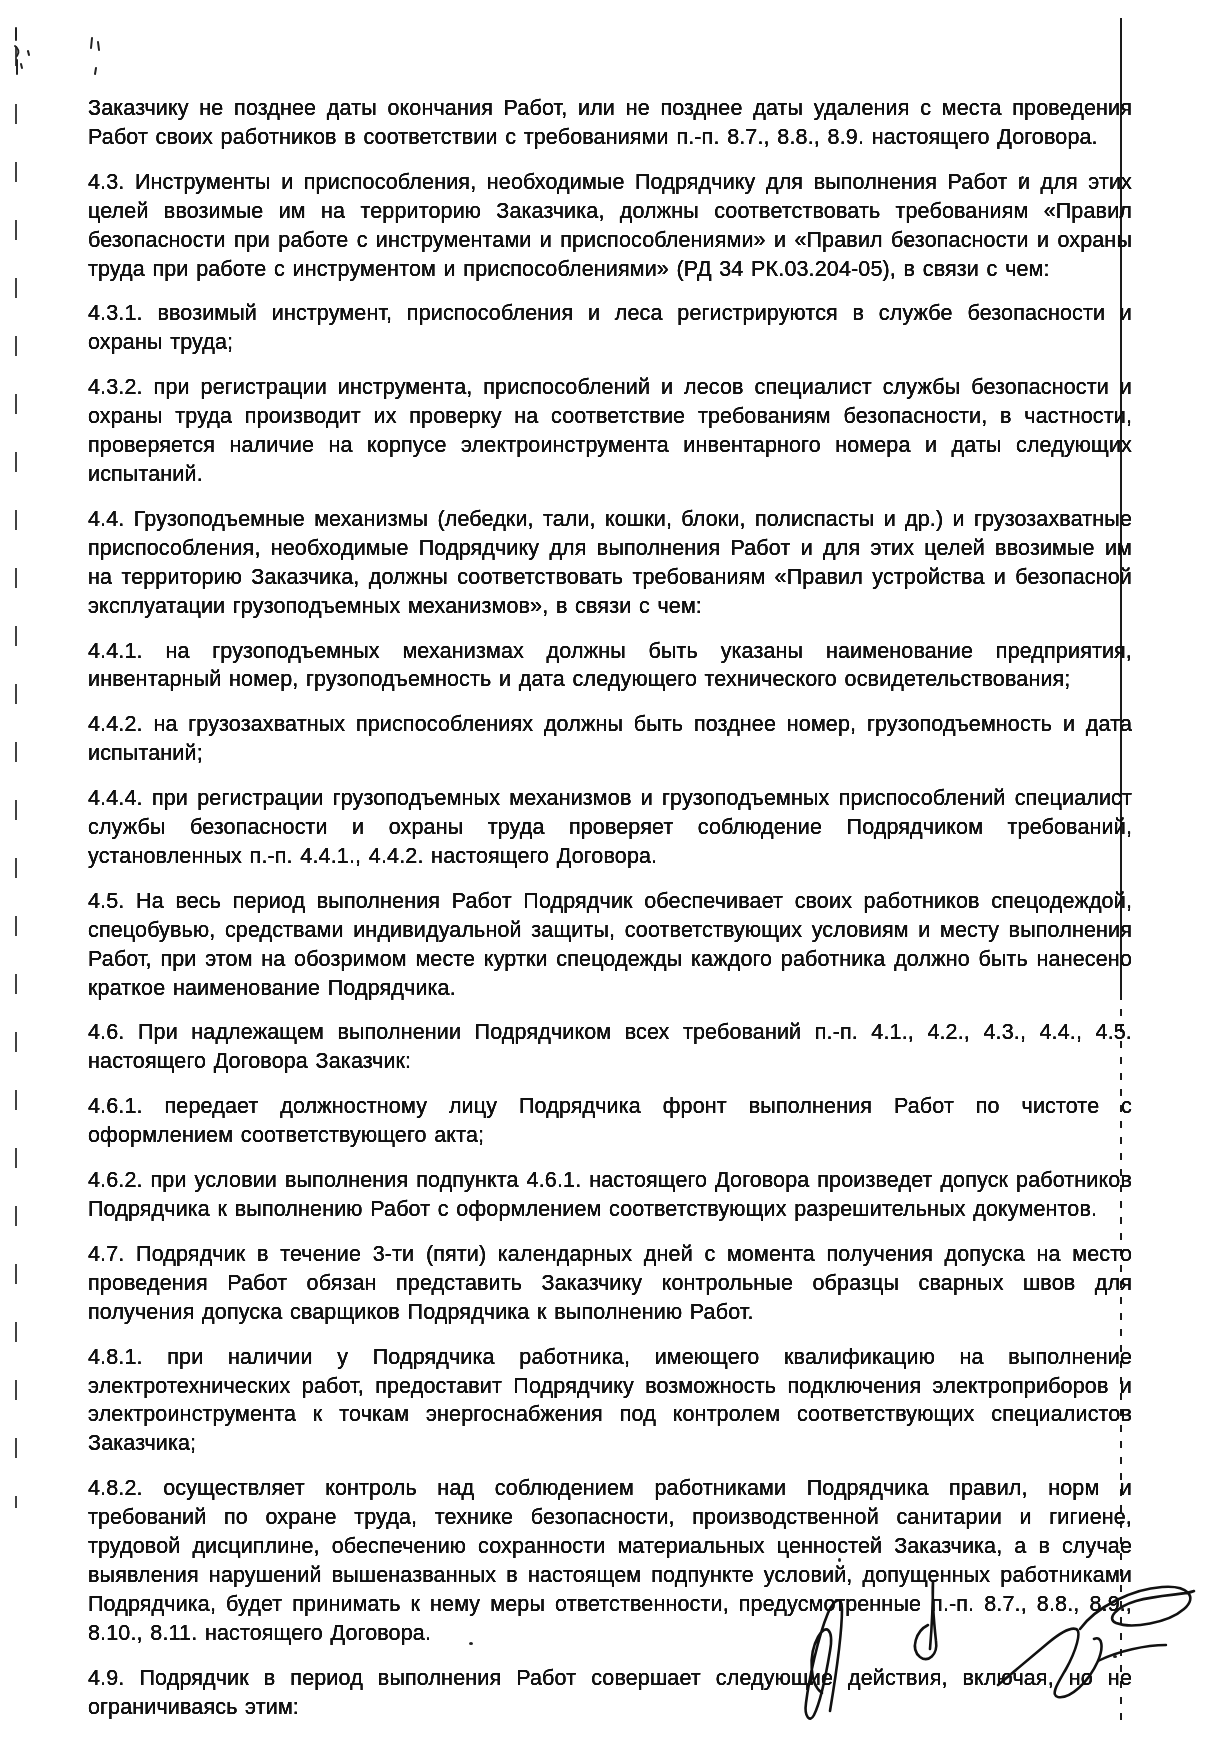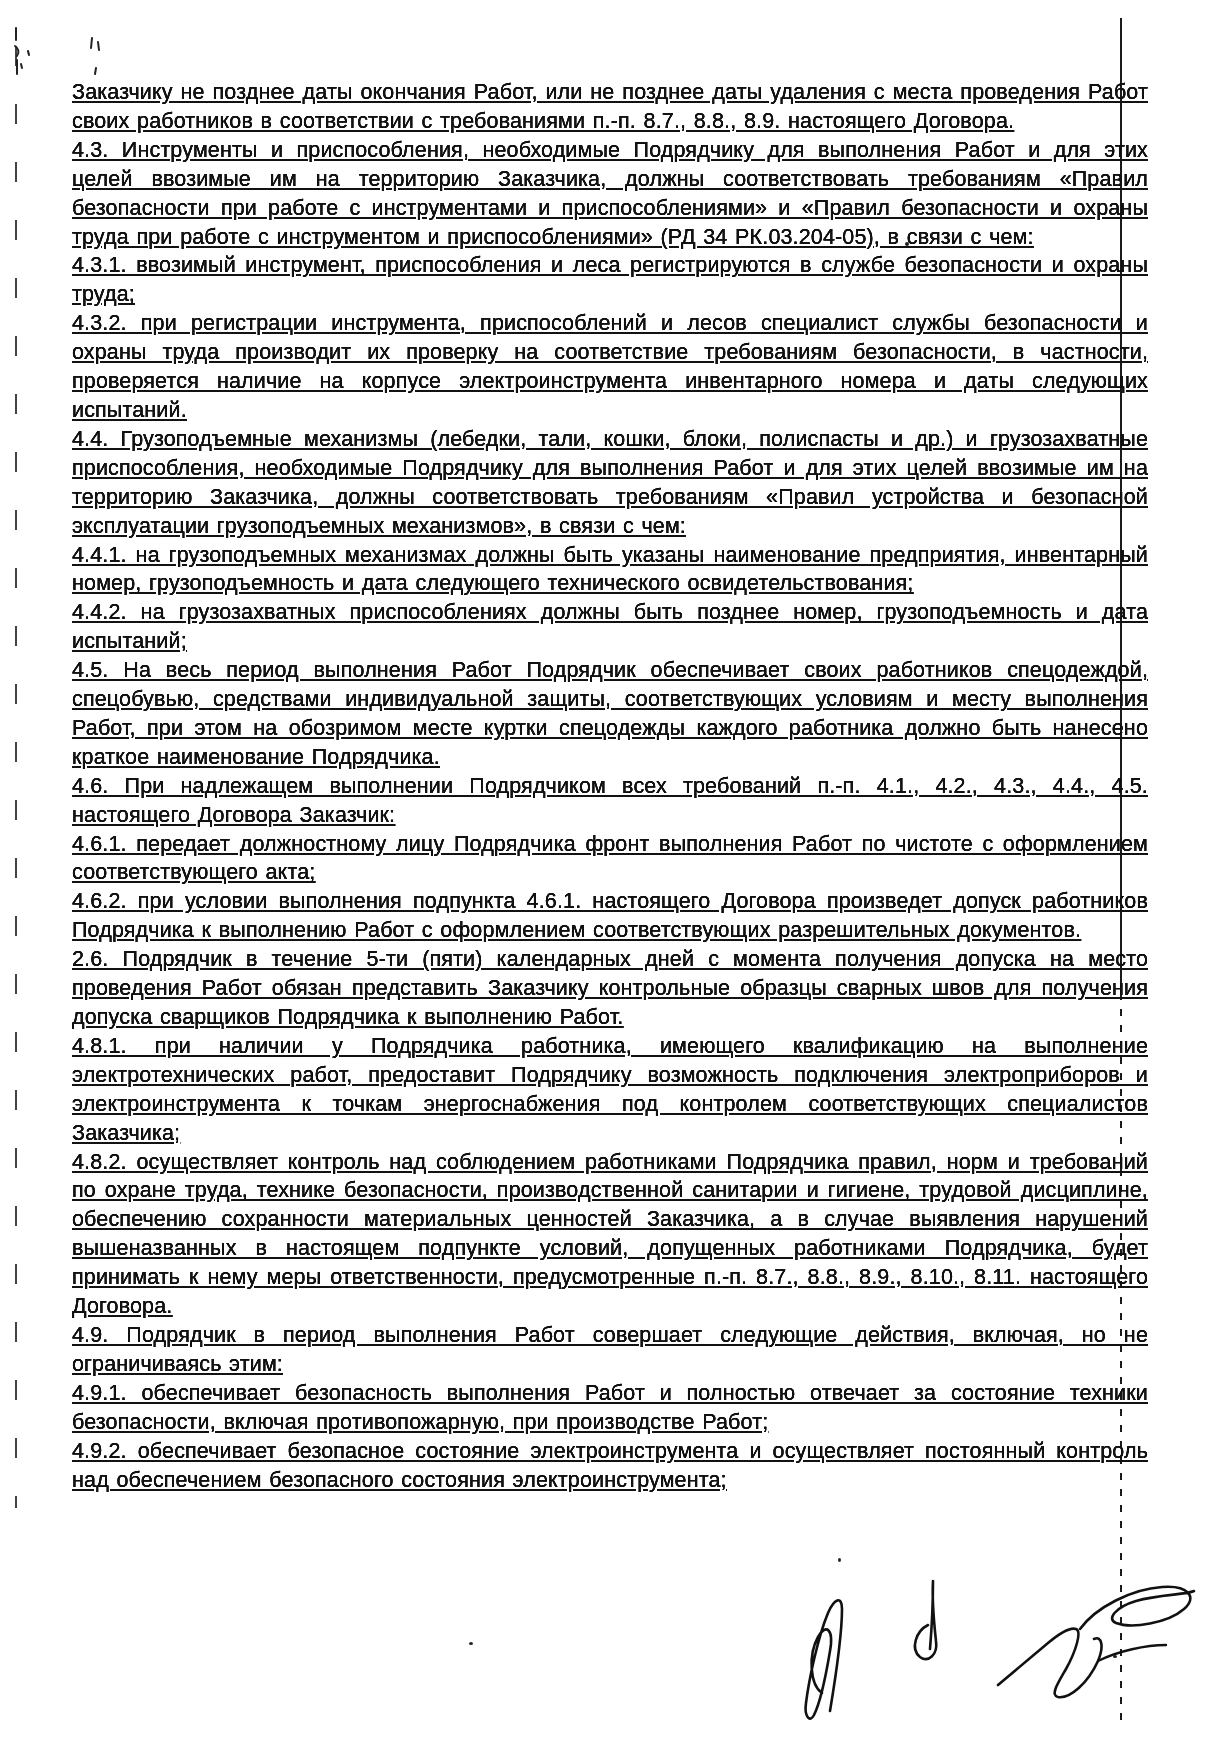--- a/index.html
+++ b/index.html
@@ -27,23 +27,22 @@
     width: 1076px;
     color: #121212;
     font-size: 21.5px;
     line-height: 28.9px;
     text-align: justify;
     letter-spacing: 0.15px;
     word-spacing: 1.5px;
     text-shadow: 0 0 0.45px #000, 0 0 0.3px #000; 
   }
   .textblock p {
-    margin: 0;
+    margin: 16px;
     padding: 0;
-    text-decoration: underline;
   }
   
   .vline-solid {
     position: absolute;
     left: 1120px;
     top: 18px;
     width: 2px;
     height: 975px;
     background: #1a1a1a;
   }
@@ -94,25 +93,26 @@
   </div>
 
   <div class="textblock">
     <p>Заказчику не позднее даты окончания Работ, или  не позднее даты удаления с места проведения Работ своих работников в соответствии с требованиями  п.-п. 8.7., 8.8., 8.9. настоящего Договора.</p>
     <p>4.3. Инструменты и приспособления, необходимые Подрядчику для выполнения Работ и для этих целей ввозимые им на территорию Заказчика, должны соответствовать требованиям «Правил безопасности при работе с инструментами и приспособлениями» и «Правил безопасности и охраны труда при работе с инструментом и приспособлениями» (РД 34 РК.03.204-05), в связи с чем:</p>
     <p>4.3.1. ввозимый инструмент, приспособления и леса регистрируются в службе безопасности и охраны труда;</p>
     <p>4.3.2. при регистрации инструмента, приспособлений  и лесов специалист службы безопасности и охраны труда производит их проверку на соответствие требованиям безопасности, в частности, проверяется наличие на корпусе электроинструмента инвентарного номера и даты следующих испытаний.</p>
     <p>4.4. Грузоподъемные механизмы (лебедки, тали, кошки, блоки, полиспасты и др.) и грузозахватные приспособления, необходимые Подрядчику для выполнения Работ и для этих целей ввозимые им на территорию Заказчика, должны соответствовать требованиям «Правил устройства и безопасной эксплуатации грузоподъемных механизмов», в связи с чем:</p>
     <p>4.4.1. на грузоподъемных механизмах должны быть указаны наименование предприятия, инвентарный номер, грузоподъемность и дата следующего технического освидетельствования;</p>
     <p>4.4.2. на грузозахватных приспособлениях должны быть позднее номер, грузоподъемность и дата испытаний;</p>
+    <p>4.4.4. при регистрации грузоподъемных механизмов и грузоподъемных приспособлений специалист службы безопасности и охраны труда проверяет соблюдение  Подрядчиком требований, установленных  п.-п. 4.4.1., 4.4.2. настоящего Договора.</p>
     <p>4.5.  На весь период выполнения Работ Подрядчик обеспечивает своих работников спецодеждой, спецобувью, средствами индивидуальной защиты, соответствующих условиям и месту выполнения Работ, при этом на обозримом месте куртки спецодежды каждого работника должно быть нанесено краткое наименование Подрядчика.</p>
     <p>4.6.  При надлежащем выполнении Подрядчиком всех требований п.-п. 4.1., 4.2., 4.3., 4.4., 4.5. настоящего Договора  Заказчик:</p>
     <p>4.6.1. передает должностному лицу Подрядчика фронт выполнения Работ по чистоте с оформлением соответствующего акта;</p>
     <p>4.6.2. при условии выполнения подпункта 4.6.1. настоящего Договора произведет допуск работников Подрядчика к выполнению Работ с оформлением соответствующих разрешительных документов.</p>
-    <p>2.6. Подрядчик в течение 5-ти (пяти) календарных дней с момента получения допуска на место проведения Работ обязан представить Заказчику контрольные образцы сварных швов для получения  допуска сварщиков Подрядчика к выполнению Работ.</p>
+    <p>4.7. Подрядчик в течение 3-ти (пяти) календарных дней с момента получения допуска на место проведения Работ обязан представить Заказчику контрольные образцы сварных швов для получения  допуска сварщиков Подрядчика к выполнению Работ.</p>
     <p>4.8.1. при наличии у Подрядчика работника, имеющего квалификацию на выполнение электротехнических работ, предоставит Подрядчику возможность подключения электроприборов и электроинструмента к точкам энергоснабжения под контролем соответствующих специалистов Заказчика;</p>
     <p>4.8.2. осуществляет  контроль над соблюдением работниками Подрядчика правил, норм и требований по охране труда, технике безопасности, производственной санитарии и гигиене, трудовой дисциплине, обеспечению  сохранности материальных ценностей Заказчика, а в случае выявления нарушений вышеназванных в настоящем подпункте условий, допущенных работниками Подрядчика, будет принимать к нему меры ответственности, предусмотренные п.-п. 8.7., 8.8., 8.9., 8.10., 8.11. настоящего Договора.</p>
     <p>4.9. Подрядчик в период выполнения Работ совершает следующие действия, включая, но не ограничиваясь этим:</p>
     <p>4.9.1. обеспечивает безопасность выполнения Работ и полностью отвечает за состояние техники безопасности, включая противопожарную, при производстве Работ;</p>
     <p>4.9.2. обеспечивает безопасное состояние электроинструмента и осуществляет постоянный контроль над обеспечением безопасного состояния электроинструмента;</p>
   </div>
 
   <div class="speck" style="left:905px; top:242px; width:4px; height:4px;"></div>
   <div class="speck" style="left:1021px; top:176px; width:3px; height:3px;"></div>
   <div class="speck" style="left:469px; top:1642px; width:4px; height:3px;"></div>

